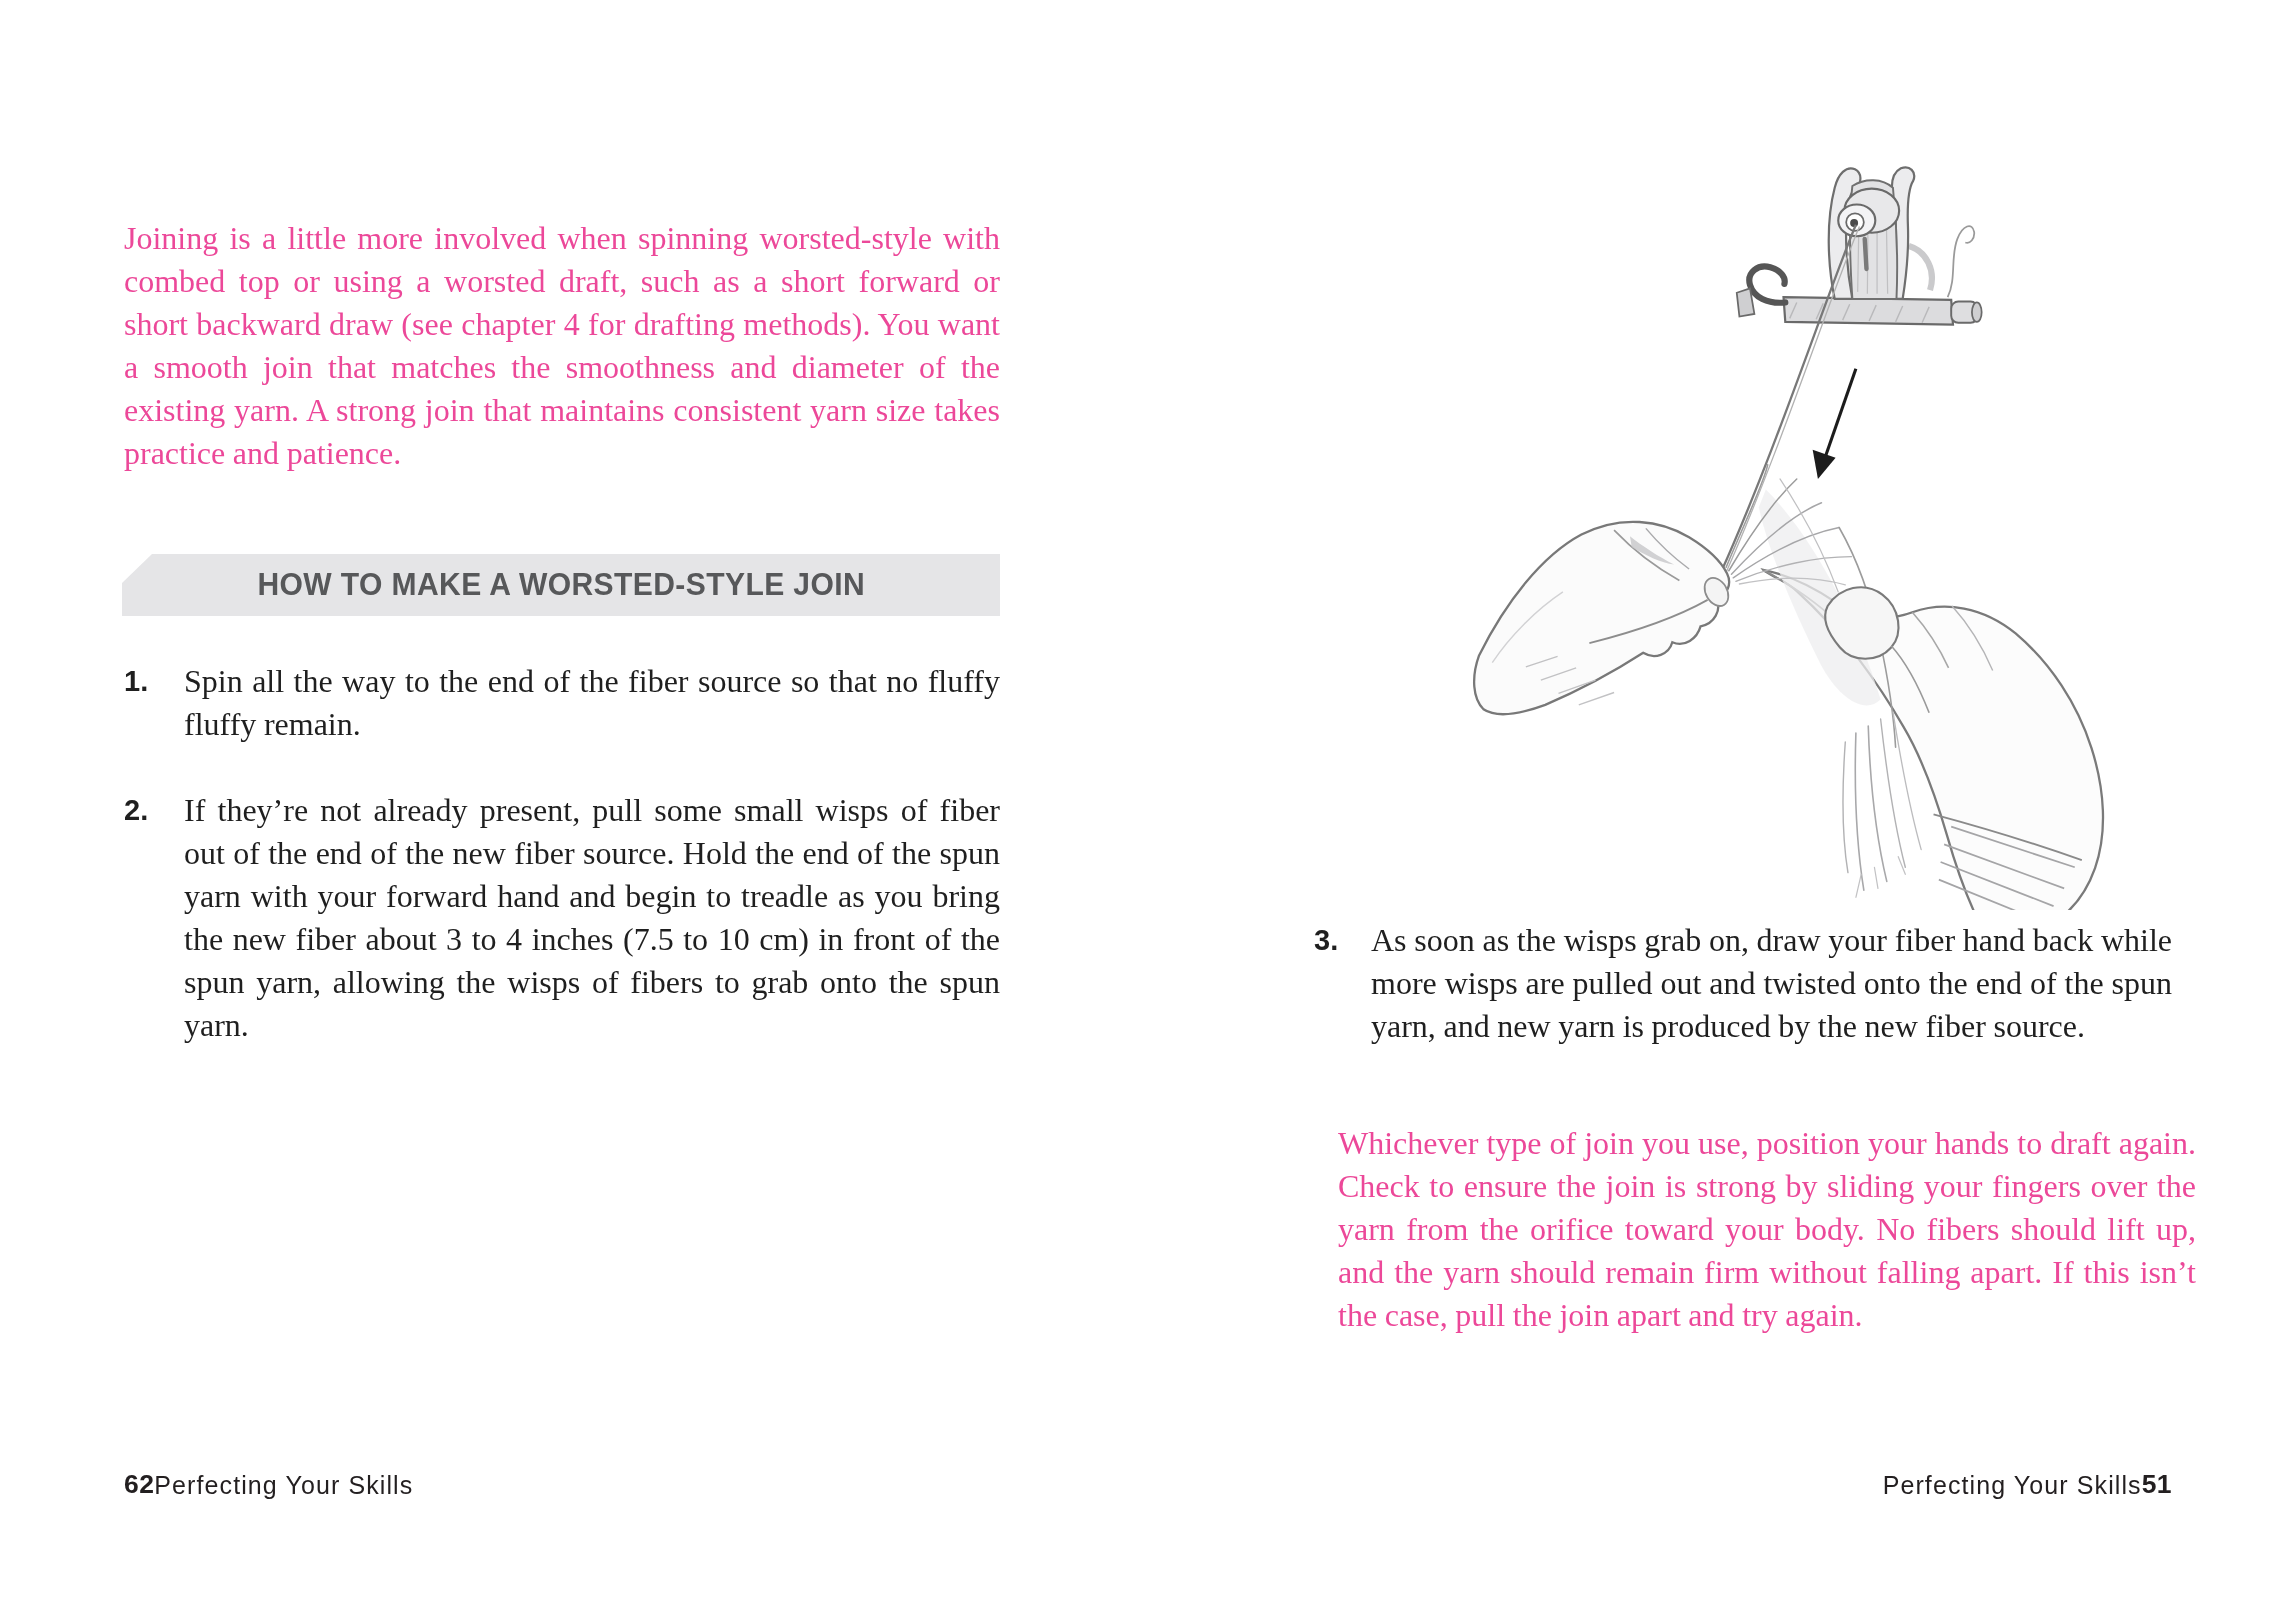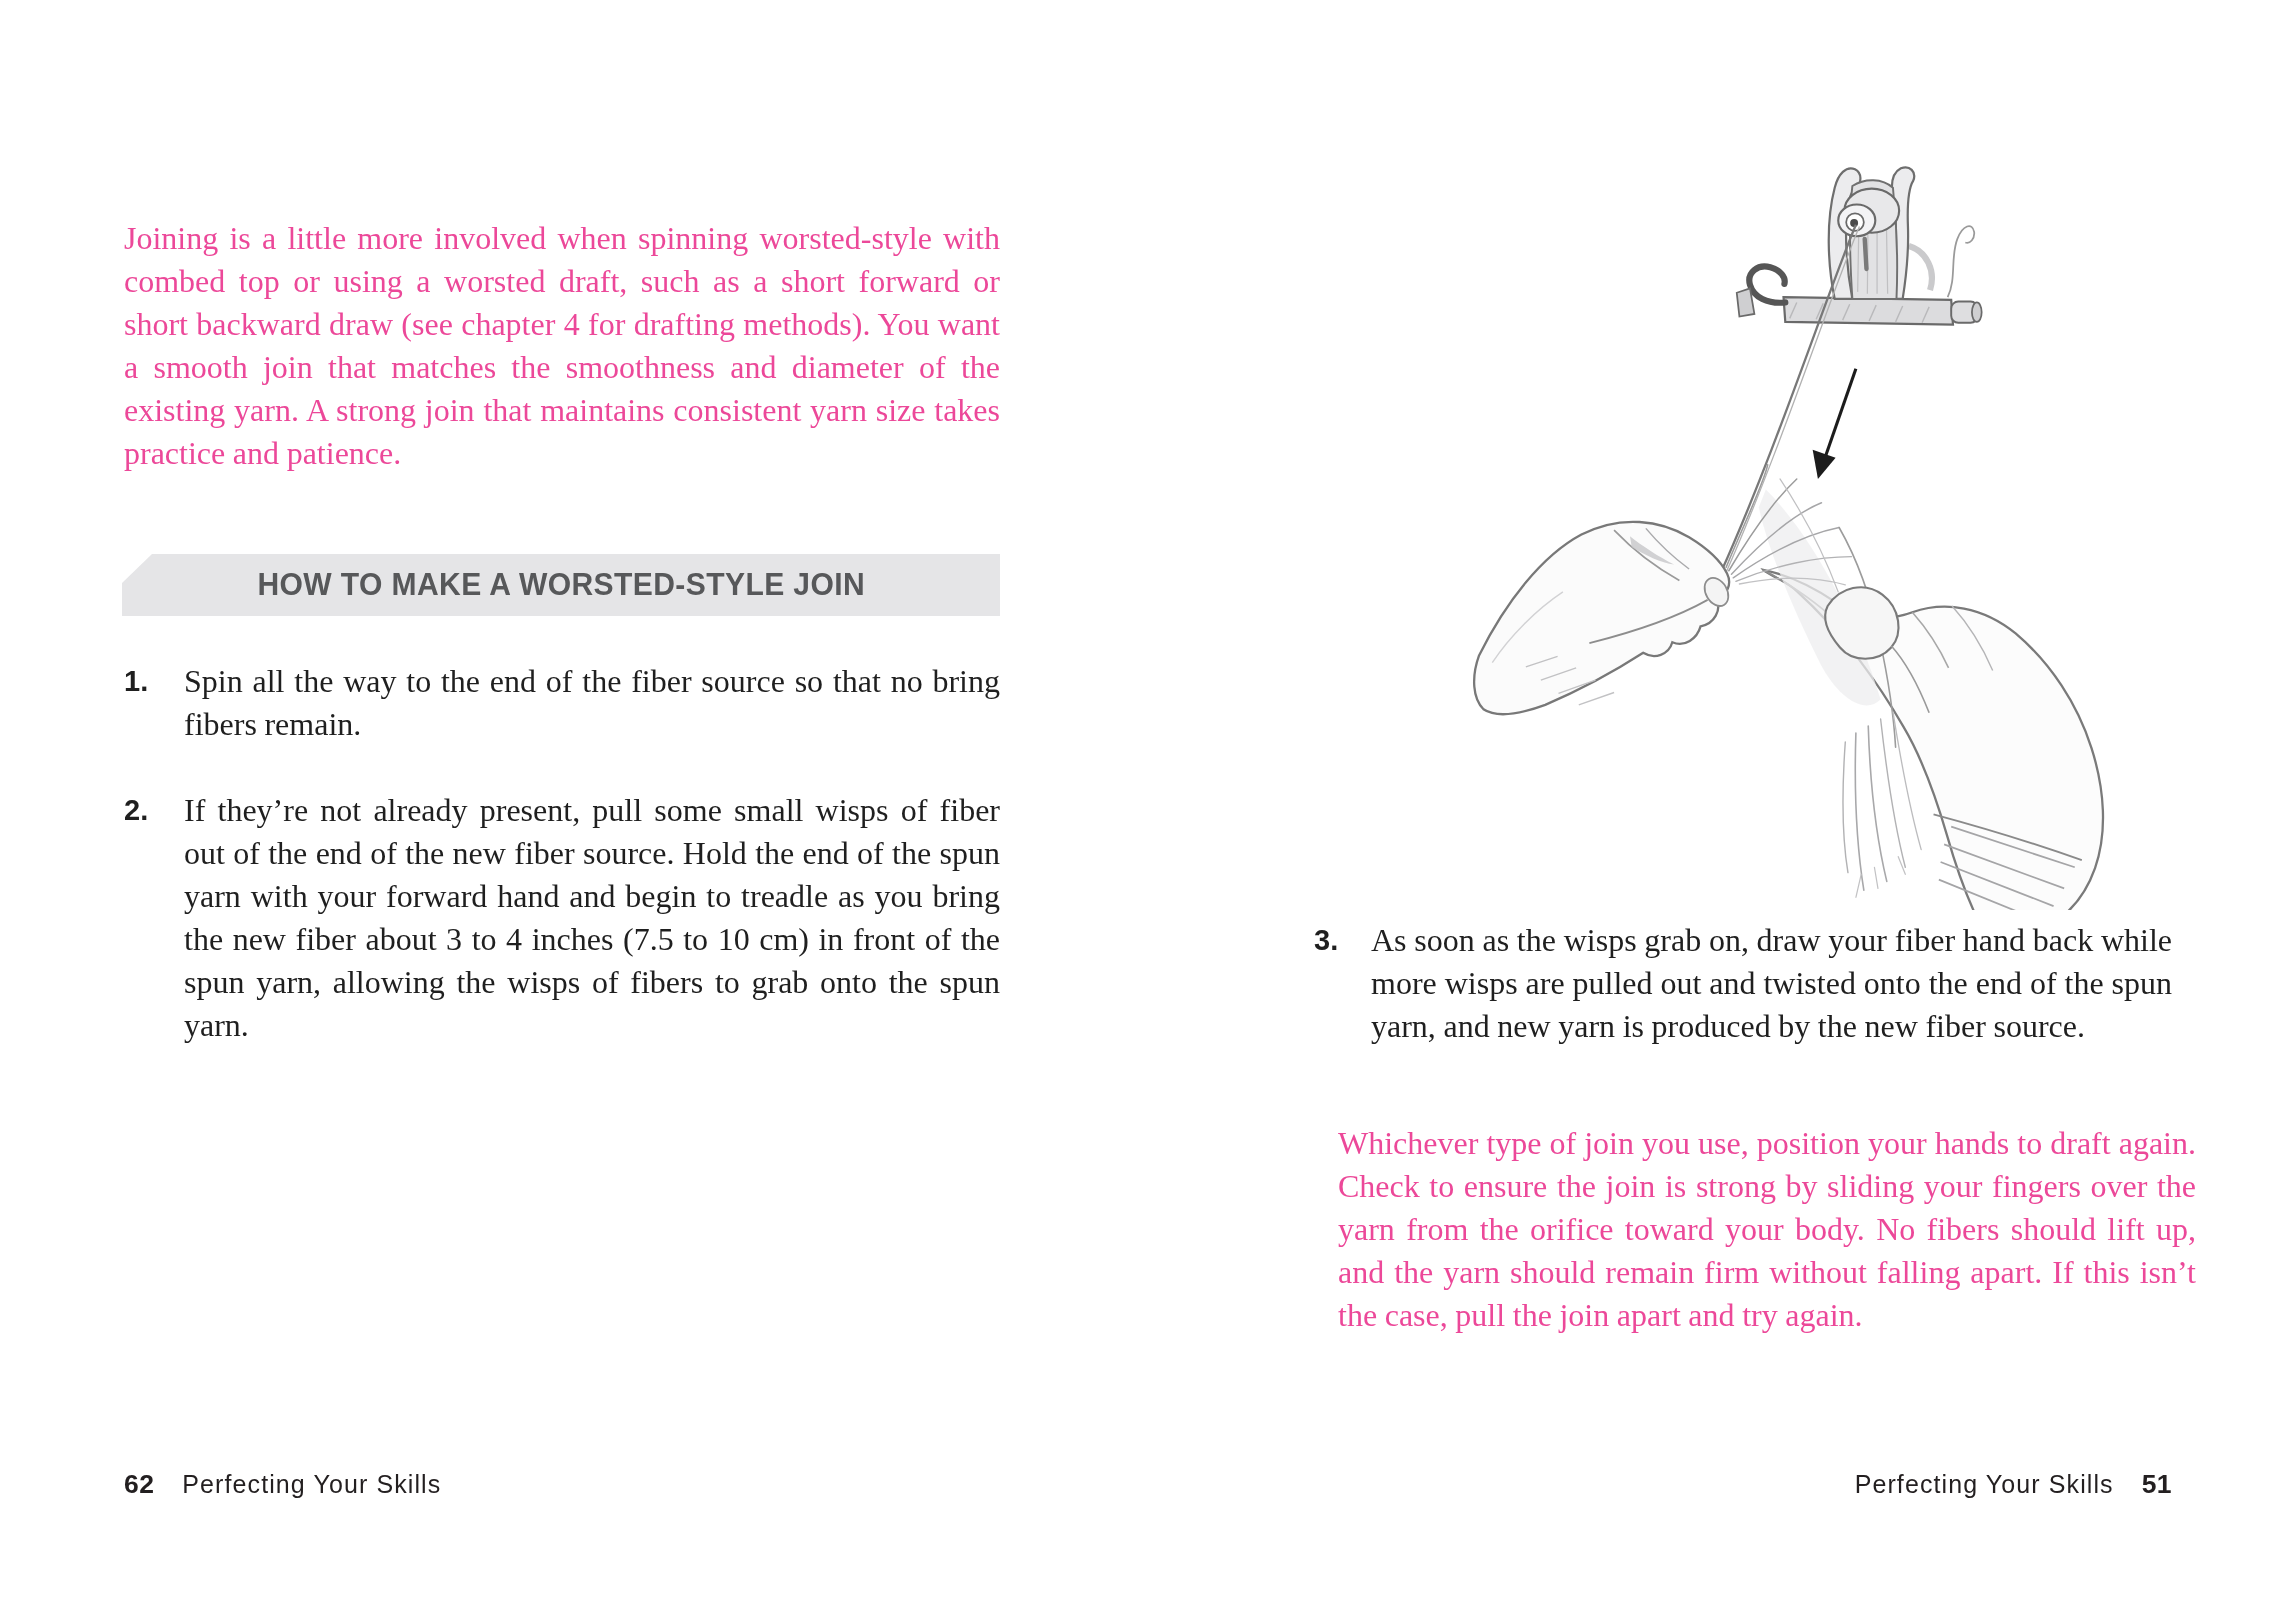--- a/index.html
+++ b/index.html
@@ -33,21 +33,21 @@
   }
   .step-body{
     flex:1 1 auto;font-size:32px;line-height:43px;text-align:justify;
     hyphens:auto;-webkit-hyphens:auto;word-spacing:-0.4px;
   }
   .step-left{left:124px;width:876px;}
   .step-left .step-num{width:60px;}
   .step-right{left:1314px;width:858px;}
   .step-right .step-num{width:57px;}
   .footer{
-    position:absolute;top:1469px;display:flex;gap:28px;align-items:center;
+    position:absolute;top:1469px;display:flex;align-items:flex-end;
     font-family:"Liberation Sans",sans-serif;font-size:25px;color:#231f20;
     letter-spacing:1.1px;
   }
   .footer-left{left:124px;}
   .footer-right{left:1314px;width:858px;justify-content:flex-end;}
   .footer .page-num{font-weight:bold;font-size:26.5px;letter-spacing:0.4px;}
   #illustration{position:absolute;left:1457px;top:115px;width:706px;height:795px;}
 </style>
 </head>
 <body>
@@ -56,21 +56,21 @@
 
 
   <div class="serif-block" style="left:124px;top:217px;width:876px;">Joining is a little more involved when spinning worsted-style with combed top or using a worsted draft, such as a short forward or short backward draw (see chapter 4 for drafting methods). You want a smooth join that matches the smoothness and diameter of the existing yarn. A strong join that maintains consistent yarn size takes practice and patience.</div>
 
   <div class="section-header">
     <span class="condense">HOW TO MAKE A WORSTED-STYLE JOIN</span>
   </div>
 
   <div class="step step-left" style="top:660px;">
     <div class="step-num">1.</div>
-    <div class="step-body">Spin all the way to the end of the fiber source so that no bring fibers remain.</div>
+    <div class="step-body">Spin all the way to the end of the fiber source so that no fluffy fluffy remain.</div>
   </div>
 
   <div class="step step-left" style="top:789px;">
     <div class="step-num">2.</div>
     <div class="step-body">If they’re not already present, pull some small wisps of fiber out of the end of the new fiber source. Hold the end of the spun yarn with your forward hand and begin to treadle as you bring the new fiber about 3 to 4 inches (7.5 to 10 cm) in front of the spun yarn, allowing the wisps of fibers to grab onto the spun yarn.</div>
   </div>
 
   <div class="footer footer-left">
     <span class="page-num">62</span>
     <span>Perfecting Your Skills</span>

